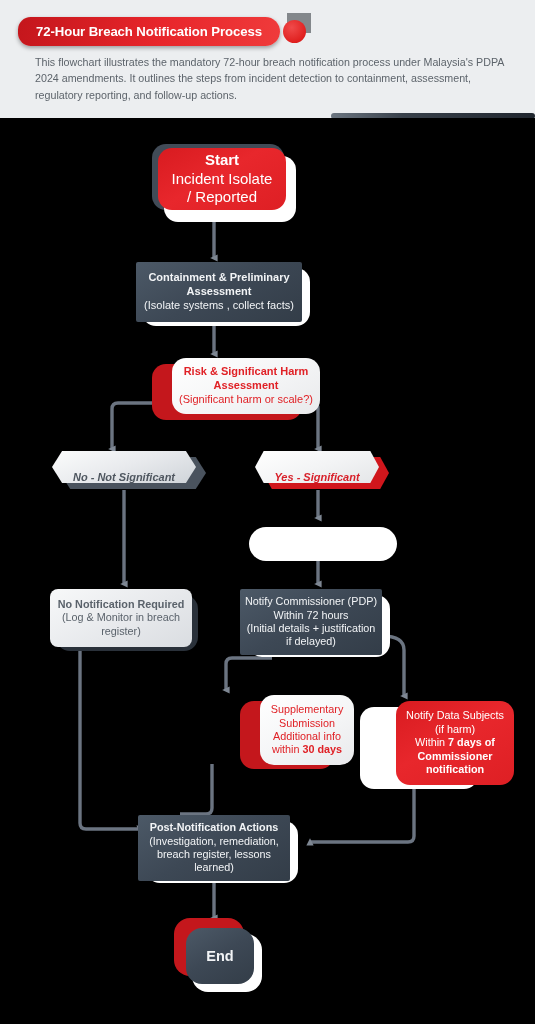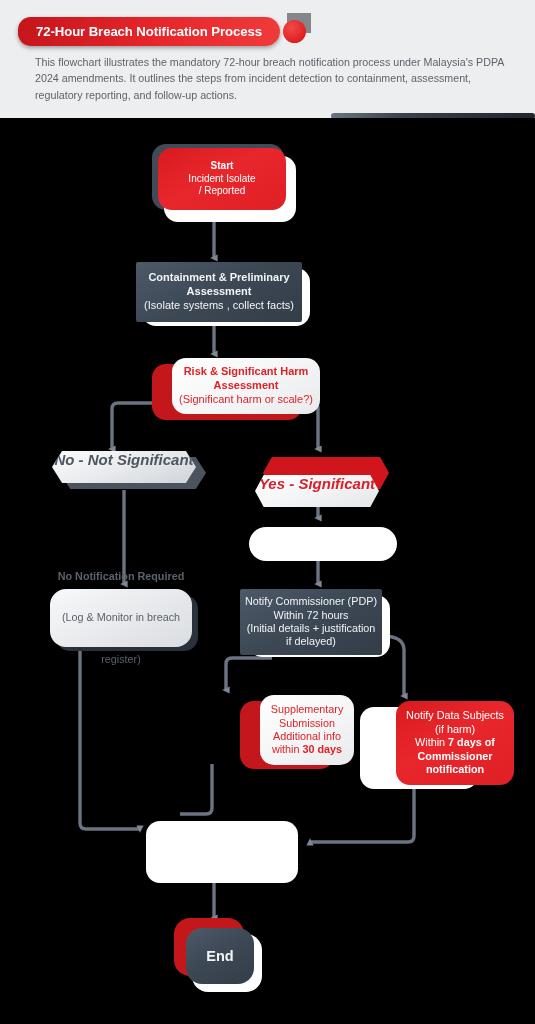--- a/index.html
+++ b/index.html
@@ -80,35 +80,35 @@
     color: #f2f4f6; border-radius: 2px;
   }
   
   .n-white {
     background: linear-gradient(150deg, #ffffff 0%, #f4f5f6 55%, #e9eaec 100%);
     color: #e02126; border-radius: 14px; margin-left: 28px;
   }
   
   .n-gray {
     background: linear-gradient(150deg, #f7f8f9 0%, #e7e9ec 55%, #dadde1 100%);
-    color: #5a626b; border-radius: 16px; gap: 28px;
+    color: #5a626b; border-radius: 8px;
   }
 
   
   .shadow-block { position: absolute; z-index: 3; border-radius: 14px; }
   .sh-slate { background: #414b57; }
   .sh-red   { background: #c4171c; }
   .sh-white { background: #ffffff; }
   .sh-dark  { background: #2a313a; }
 
   
   .hex {
     position: absolute; z-index: 5;
-    display: flex; align-items: flex-start; justify-content: center;
-    font-style: italic; font-weight: bold; font-size: 15px;
+    display: flex; align-items: flex-end; justify-content: center;
+    font-style: italic; font-weight: bold; font-size: 11px;
     clip-path: polygon(7% 0%, 93% 0%, 100% 50%, 93% 100%, 7% 100%, 0% 50%);
   }
   .hex-gray {
     background: linear-gradient(160deg, #fbfcfc 0%, #e8eaed 50%, #cfd4d9 100%);
     color: #4e565f;
   }
   .hex-white-red {
     background: linear-gradient(160deg, #ffffff 0%, #f3f4f5 50%, #e4e6e8 100%);
     color: #d8202a;
   }
@@ -166,21 +166,21 @@
         <path d="M80,530 L80,705 Q80,711 86,711 L140,711" marker-end="url(#arw)"></path>
 
         <path d="M414,668 L414,718 Q414,724 408,724 L310,724" marker-end="url(#arw)"></path>
 
         <path d="M214,764 L214,800" marker-end="url(#arw)"></path>
       </g>
     </svg>
 
     <div class="shadow-block sh-slate" style="left:152px; top:26px; width:132px; height:66px;"></div>
     <div class="shadow-block sh-white" style="left:164px; top:38px; width:132px; height:66px;"></div>
-    <div class="node n-red" style="left:158px; top:30px; width:128px; height:62px; font-size:10px;">
+    <div class="node n-red" style="left:158px; top:30px; width:128px; height:62px; font-size:15px;">
       <span class="ln b">Start</span>
       <span class="ln">Incident Isolate</span>
       <span class="ln">/ Reported</span>
     </div>
 
     <div class="shadow-block sh-white" style="left:142px; top:150px; width:168px; height:58px;"></div>
     <div class="node n-slate" style="left:136px; top:144px; width:166px; height:60px; font-size:11px;">
       <span class="ln b">Containment &amp; Preliminary</span>
       <span class="ln b">Assessment</span>
       <span class="ln">(Isolate systems , collect facts)</span>
@@ -192,21 +192,21 @@
       <span class="ln b">Assessment</span>
       <span class="ln">(Significant harm or scale?)</span>
     </div>
 
     <div class="hex-shadow" style="left:60px; top:339px; width:146px; height:32px; background:#4a535e;"></div>
     <div class="hex hex-gray" style="left:52px; top:333px; width:144px; height:32px;">
       <span>No - Not Significant</span>
     </div>
 
     <div class="hex-shadow" style="left:263px; top:339px; width:126px; height:32px; background:#d0161c;"></div>
-    <div class="hex hex-white-red" style="left:255px; top:333px; width:124px; height:32px;margin-top:24px;">
+    <div class="hex hex-white-red" style="left:255px; top:333px; width:124px; height:32px;">
       <span>Yes - Significant</span>
     </div>
 
     <div class="shadow-block sh-white" style="left:249px; top:409px; width:148px; height:34px; border-radius:17px;"></div>
 
     <div class="shadow-block sh-dark" style="left:56px; top:477px; width:142px; height:56px;"></div>
     <div class="node n-gray" style="left:50px; top:471px; width:142px; height:58px; font-size:10.8px;">
       <span class="ln b">No Notification Required</span>
       <span class="ln">(Log &amp; Monitor in breach</span>
       <span class="ln">register)</span>
@@ -231,20 +231,26 @@
     <div class="shadow-block sh-white" style="left:360px; top:589px; width:118px; height:82px;"></div>
     <div class="node n-red" style="left:352px; top:583px; width:118px; height:84px; font-size:10.8px;margin-left:44px;">
       <span class="ln">Notify Data Subjects</span>
       <span class="ln">(if harm)</span>
       <span class="ln"><span>Within </span><span class="b">7 days of</span></span>
       <span class="ln b">Commissioner</span>
       <span class="ln b">notification</span>
     </div>
 
     <div class="shadow-block sh-white" style="left:146px; top:703px; width:152px; height:62px;"></div>
+    <div class="node n-slate" style="left:138px; top:697px; width:152px; height:66px; font-size:10.8px;">
+      <span class="ln b">Post-Notification Actions</span>
+      <span class="ln">(Investigation, remediation,</span>
+      <span class="ln">breach register, lessons</span>
+      <span class="ln">learned)</span>
+    </div>
 
     <div class="shadow-block sh-red" style="left:174px; top:800px; width:70px; height:58px; border-radius:16px;"></div>
     <div class="shadow-block sh-white" style="left:192px; top:816px; width:70px; height:58px; border-radius:16px;"></div>
     <div class="node n-slate" style="left:186px; top:810px; width:68px; height:56px; border-radius:16px; font-size:14.5px; font-weight:bold;">
       <span>End</span>
     </div>
 
   </div>
 </div>
 

